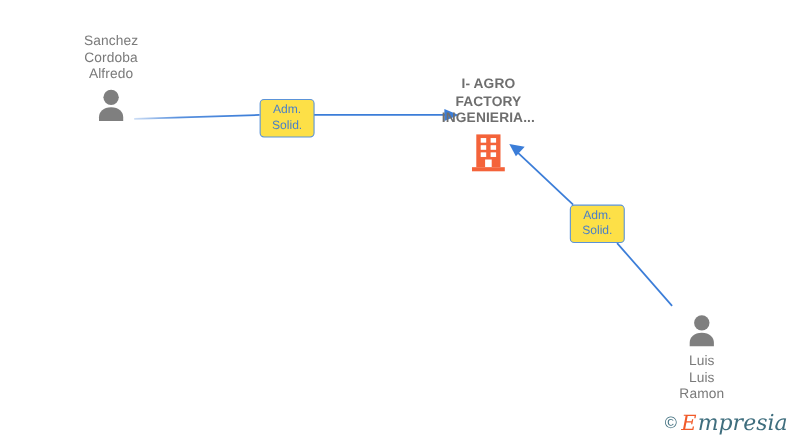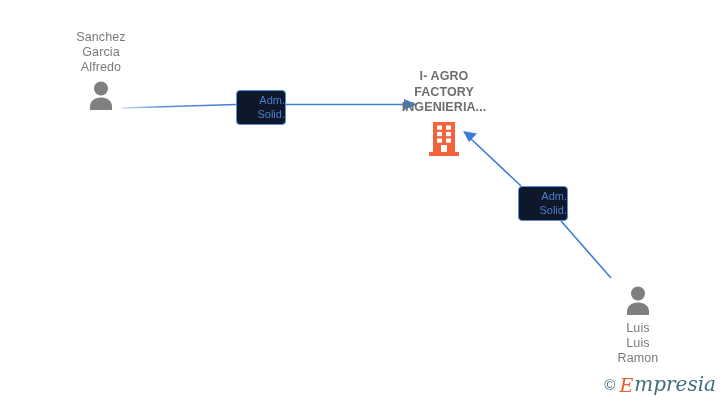--- a/index.html
+++ b/index.html
@@ -55,25 +55,25 @@
 
   
   .building-svg { display: block; }
 
   
   .rel-box {
     position: absolute;
     box-sizing: border-box;
     border: 1px solid #5b93d8;
     border-radius: 4px;
-    background: #0f172a;
+    background: #fde047;
     color: #4a7fc8;
     font-size: 11px;
     line-height: 14px;
-    text-align: right;
+    text-align: center;
     padding: 2px 0 3px 0;
     white-space: nowrap;
   }
   .rel-box span { display: block; }
 
   
   #watermark {
     position: absolute;
     right: 12px;
     bottom: 6px;
@@ -126,21 +126,21 @@
 
     <line x1="611" y1="278" x2="561" y2="221" stroke="#3b7dd8" stroke-width="1.6"></line>
 
     <line x1="521" y1="186" x2="470" y2="138" stroke="#3b7dd8" stroke-width="1.6"></line>
     <polygon points="463,131 477,133.5 469,142" fill="#3b7dd8"></polygon>
   </svg>
 
   <div class="node" style="left: 41px; top: 30px;">
     <div class="node-label">
       <div>Sanchez</div>
-      <div>Garcia</div>
+      <div>Cordoba</div>
       <div>Alfredo</div>
     </div>
     <span class="node-icon" style="margin-top:5px;">
       <svg class="person-svg" width="32" height="30" viewBox="0 0 32 30" xmlns="http://www.w3.org/2000/svg">
         <circle cx="16" cy="8.5" r="7" fill="#7f7f7f"></circle>
         <path d="M16 17.5c-7 0-11 4-11 9.2V30h22v-3.3c0-5.2-4-9.2-11-9.2z" fill="#7f7f7f"></path>
       </svg>
     </span>
   </div>
 

